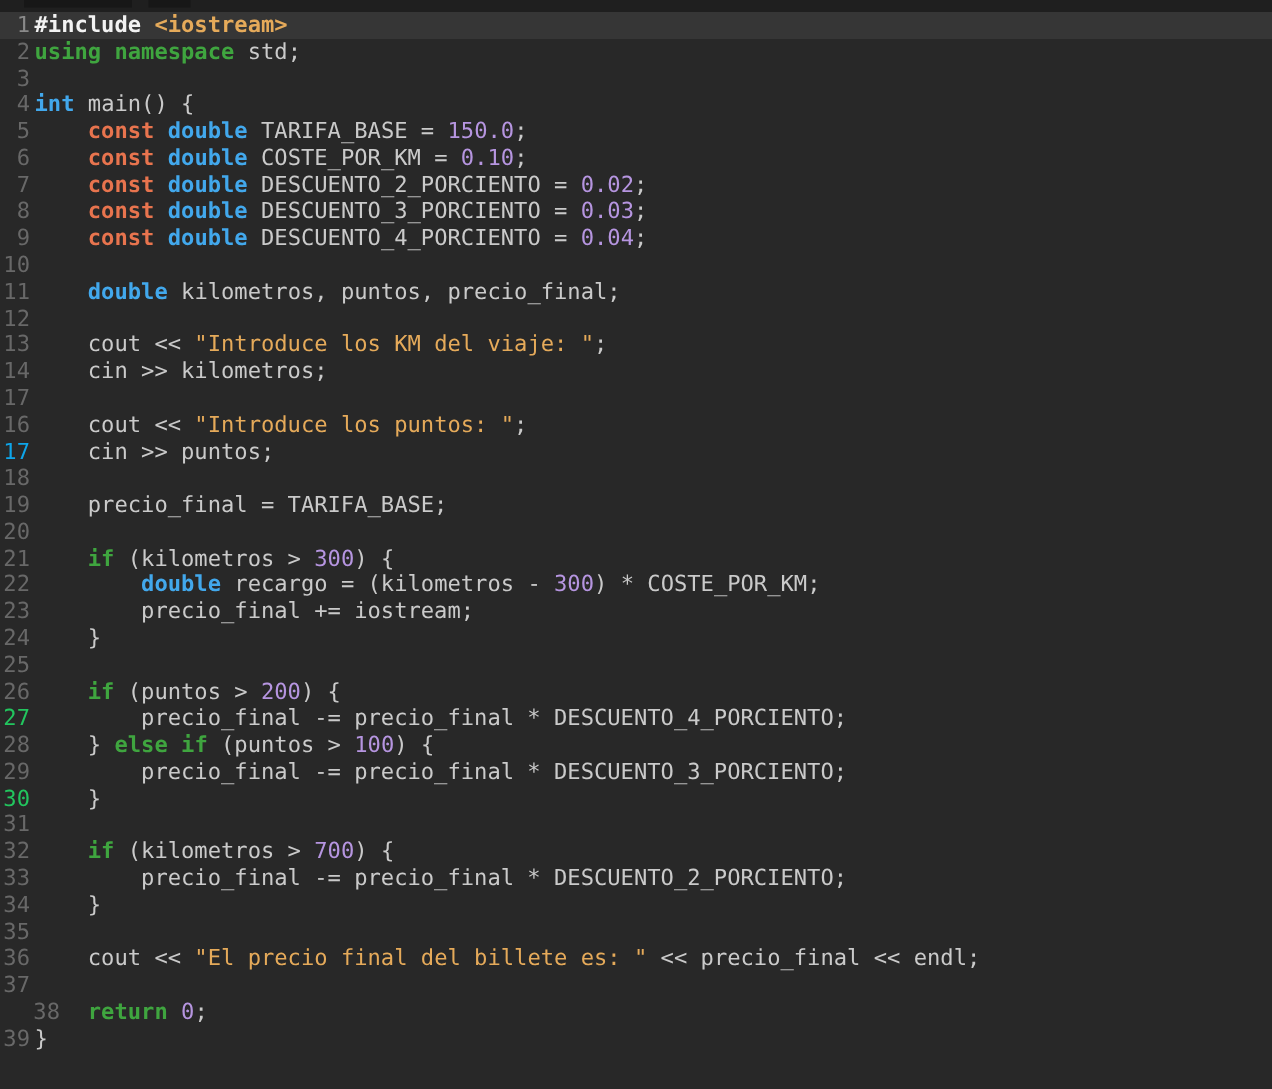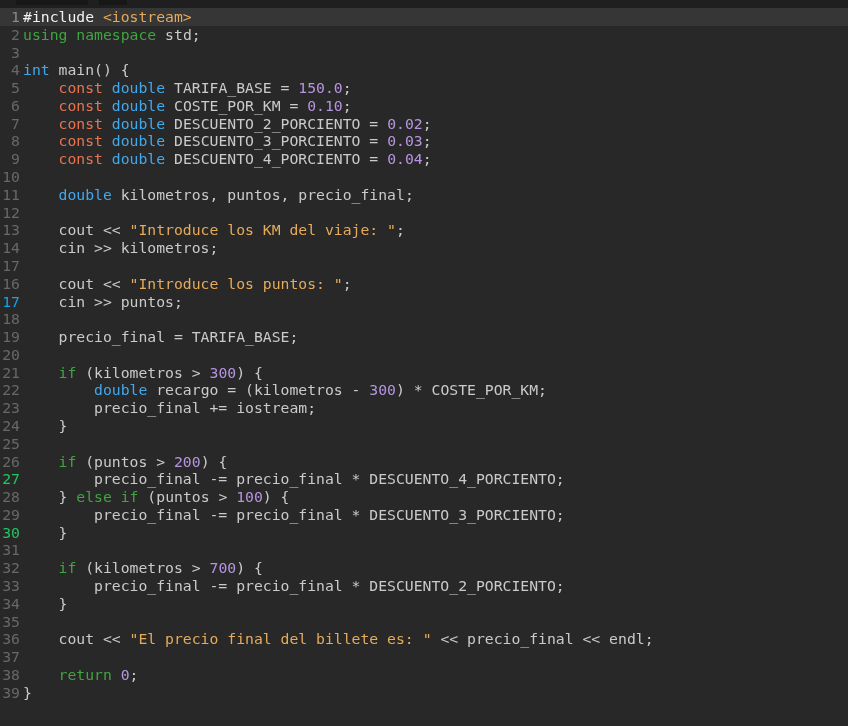--- a/index.html
+++ b/index.html
@@ -22,21 +22,21 @@
     position: relative; height: 17.785px; line-height: 17.785px;
     white-space: pre;
   }
   .gutter {
     position: absolute; left: 0; top: 0; width: 20px; text-align: right;
     display: inline-block;
   }
   .code {
     position: absolute; left: 23px; top: 0;
   }
-  .tok-b { font-weight: normal; }
+  .tok-b { font-weight: bold; }
 </style>
 </head>
 <body>
 
 <div id="screen" style="background: rgb(40, 40, 40);">
   <div id="top-strip" style="background: rgb(31, 31, 31);">
       <div class="strip-rect" style="left: 16px; width: 72px; background: rgb(23, 23, 23);"></div>
       <div class="strip-rect" style="left: 99px; width: 28px; background: rgb(23, 23, 23);"></div>
     </div>
   <div id="editor">
@@ -70,16 +70,16 @@
       <div class="line"><span class="gutter" style="color: rgb(104, 104, 104);">28</span><span class="code"><span style="color: rgb(202, 202, 202);">    } </span><span class="tok-b" style="color: rgb(63, 165, 63);">else</span><span style="color: rgb(202, 202, 202);"> </span><span class="tok-b" style="color: rgb(63, 165, 63);">if</span><span style="color: rgb(202, 202, 202);"> (puntos &gt; </span><span style="color: rgb(182, 149, 224);">100</span><span style="color: rgb(202, 202, 202);">) {</span></span></div>
       <div class="line"><span class="gutter" style="color: rgb(104, 104, 104);">29</span><span class="code"><span style="color: rgb(202, 202, 202);">        precio_final -= precio_final * DESCUENTO_3_PORCIENTO;</span></span></div>
       <div class="line"><span class="gutter" style="color: #22c55e;">30</span><span class="code"><span style="color: rgb(202, 202, 202);">    }</span></span></div>
       <div class="line"><span class="gutter" style="color: rgb(104, 104, 104);">31</span><span class="code"></span></div>
       <div class="line"><span class="gutter" style="color: rgb(104, 104, 104);">32</span><span class="code"><span style="color: rgb(202, 202, 202);">    </span><span class="tok-b" style="color: rgb(63, 165, 63);">if</span><span style="color: rgb(202, 202, 202);"> (kilometros &gt; </span><span style="color: rgb(182, 149, 224);">700</span><span style="color: rgb(202, 202, 202);">) {</span></span></div>
       <div class="line"><span class="gutter" style="color: rgb(104, 104, 104);">33</span><span class="code"><span style="color: rgb(202, 202, 202);">        precio_final -= precio_final * DESCUENTO_2_PORCIENTO;</span></span></div>
       <div class="line"><span class="gutter" style="color: rgb(104, 104, 104);">34</span><span class="code"><span style="color: rgb(202, 202, 202);">    }</span></span></div>
       <div class="line"><span class="gutter" style="color: rgb(104, 104, 104);">35</span><span class="code"></span></div>
       <div class="line"><span class="gutter" style="color: rgb(104, 104, 104);">36</span><span class="code"><span style="color: rgb(202, 202, 202);">    cout &lt;&lt; </span><span style="color: rgb(229, 170, 90);">"El precio final del billete es: "</span><span style="color: rgb(202, 202, 202);"> &lt;&lt; precio_final &lt;&lt; endl;</span></span></div>
       <div class="line"><span class="gutter" style="color: rgb(104, 104, 104);">37</span><span class="code"></span></div>
-      <div class="line"><span class="gutter" style="color: rgb(104, 104, 104);">38</span><span class="code"><span style="color: rgb(202, 202, 202);">    </span><span class="tok-b" style="color: rgb(63, 165, 63);">return</span><span style="color: rgb(202, 202, 202);"> </span><span style="color: rgb(182, 149, 224);">0</span><span style="color: rgb(202, 202, 202);">;</span></span></div>
+      <div class="line"><span class="gutter" style="color: rgb(104, 104, 104); margin-left: 20px;">38</span><span class="code"><span style="color: rgb(202, 202, 202);">    </span><span class="tok-b" style="color: rgb(63, 165, 63);">return</span><span style="color: rgb(202, 202, 202);"> </span><span style="color: rgb(182, 149, 224);">0</span><span style="color: rgb(202, 202, 202);">;</span></span></div>
       <div class="line"><span class="gutter" style="color: rgb(104, 104, 104);">39</span><span class="code"><span style="color: rgb(202, 202, 202);">}</span></span></div>
     </div>
 </div>
 
 </body></html>

